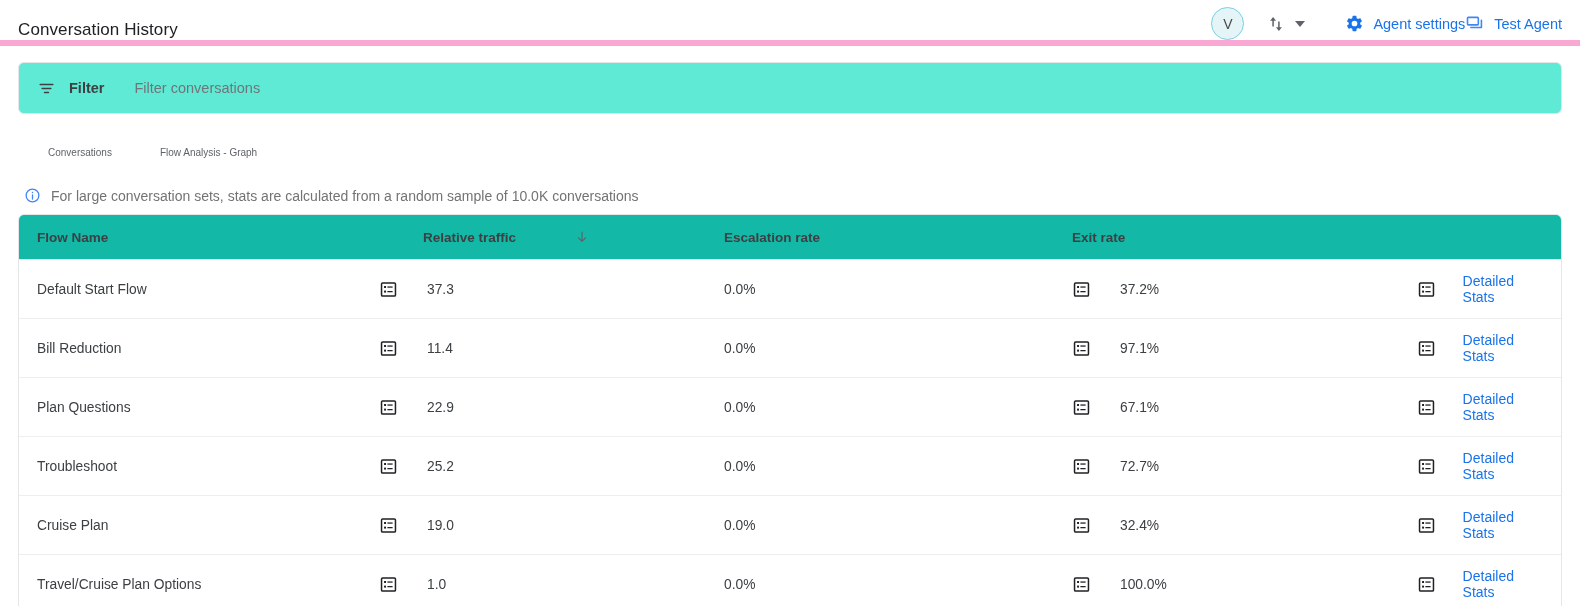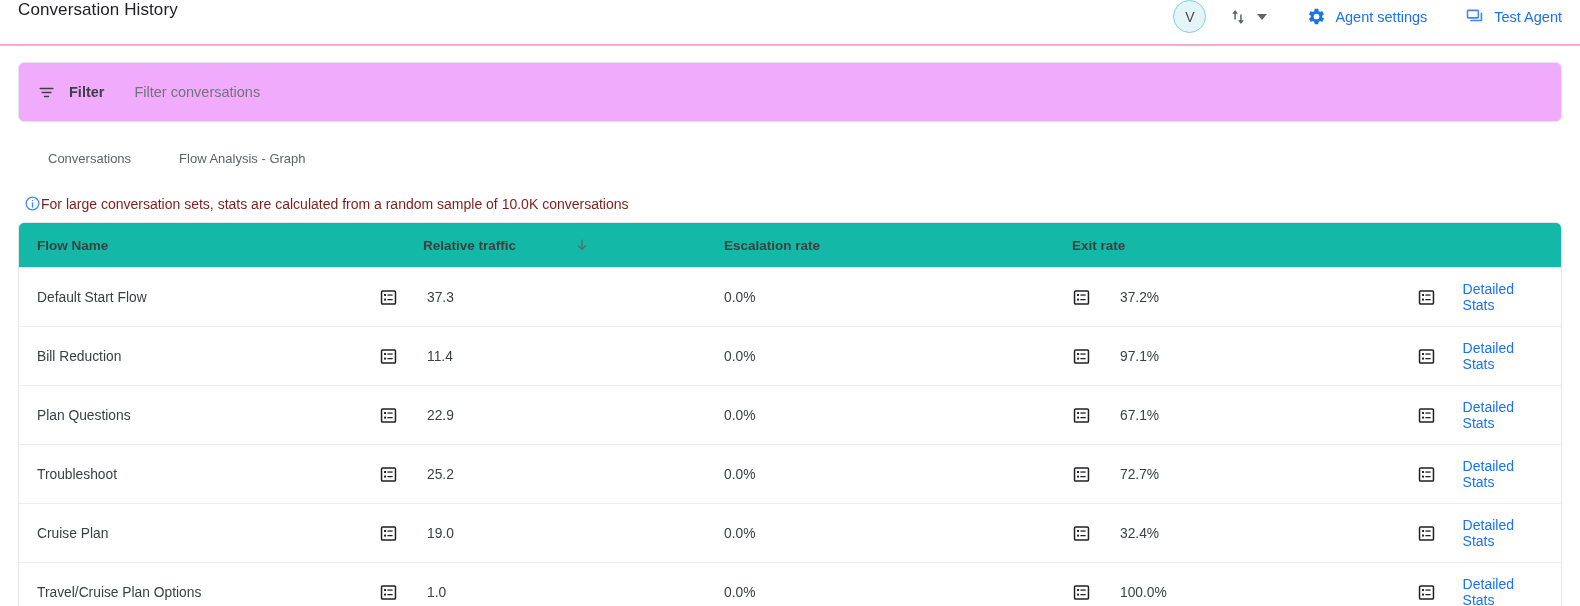--- a/index.html
+++ b/index.html
@@ -9,22 +9,22 @@
     background: #ffffff;
     font-family: "Liberation Sans", sans-serif;
     color: #3c4043;
     overflow: hidden;
   }
 
   
   .topbar {
     height: 46px;
     display: flex;
-    align-items: flex-start;
-    border-bottom: 2px solid #f9a8d4;
+    align-items: flex-end;
+    border-bottom: 6px solid #f9a8d4;
     padding: 0 14px 0 18px;
   }
   .page-title {
     font-size: 17px;
     color: #202124;
     font-weight: 400;
     letter-spacing: .1px;
   }
   .topbar-right {
     margin-left: auto;
@@ -51,33 +51,32 @@
     border-left: 5px solid transparent;
     border-right: 5px solid transparent;
     border-top: 6px solid #5f6368;
   }
   .action-link {
     display: flex; align-items: center; gap: 9px;
     color: #1a73e8;
     font-size: 14.5px;
     font-weight: 500;
     cursor: pointer;
-    margin-right: 38px;
   }
   .action-link:last-child { margin-right: 4px; }
 
   
   .content { padding: 16px 18px 0 18px; }
   .filter-card {
     border: 1px solid #e4e6e8;
     border-radius: 6px;
-    height: 60px;
+    height: 52px;
     display: flex; align-items: center;
     padding: 0 18px;
-    background: #f0abfc;
+    background: #5eead4;
   }
   .filter-label {
     font-size: 14.5px; font-weight: 700; color: #3c4043;
     margin-left: 13px;
   }
   .filter-input {
     border: none; outline: none;
     margin-left: 28px;
     font-size: 14.5px;
     font-family: "Liberation Sans", sans-serif;
@@ -89,38 +88,39 @@
 
   
   .tabs {
     display: flex;
     align-items: flex-end;
     height: 44px;
     margin-top: 15px;
     padding-left: 6px;
   }
   .tab {
-    font-size: 13px;
+    font-size: 10px;
     color: #5f6368;
     padding: 0 24px 12px 24px;
     cursor: pointer;
     border-bottom: 3px solid transparent;
     white-space: nowrap;
   }
   .tab.active {
     color: #1a73e8;
     border-bottom-color: #1a73e8;
     font-weight: 400;
   }
 
   
   .info-row {
     display: flex; align-items: center;
+    gap: 10px;
     margin: 14px 0 10px 6px;
-    color: #7f1d1d;
+    color: #737373;
     font-size: 14px;
   }
 
   
   .table-wrap {
     border: 1px solid #e4e6e8;
     border-radius: 6px;
     overflow: hidden;
   }
   table { width: 100%; border-collapse: collapse; }

